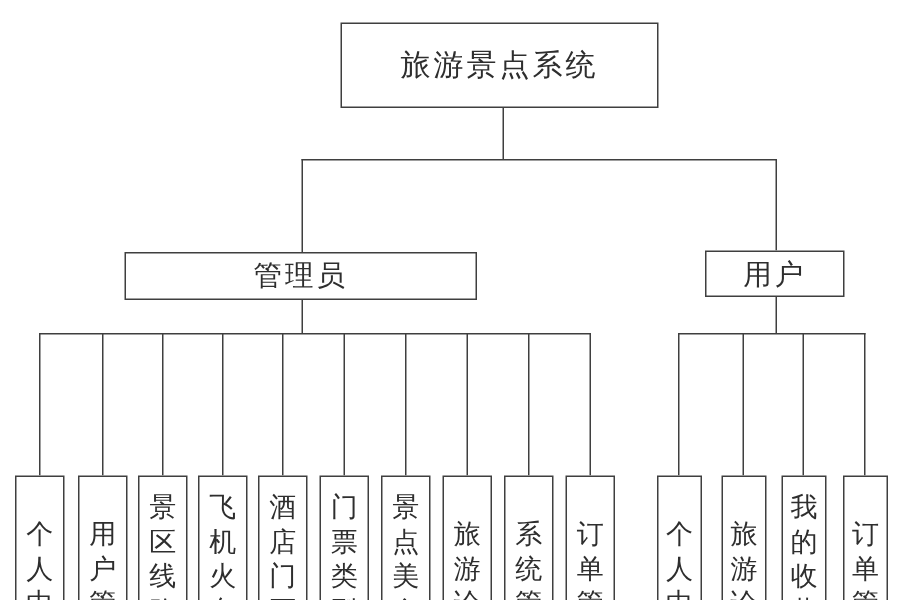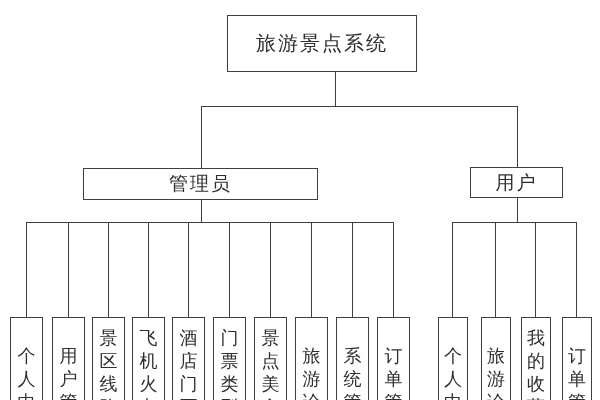--- a/index.html
+++ b/index.html
@@ -25,21 +25,21 @@
   .node {
     position: absolute;
     box-sizing: border-box;
     border: 1px solid #3f3f3f;
     background: #ffffff;
     display: flex;
     align-items: center;
     justify-content: center;
     letter-spacing: 2px;
   }
-  .root-box  { left: 227px; top: 15px;  width: 190px; height: 57px; font-size: 20px; }
+  .root-box  { left: 227px; top: 15px;  width: 212px; height: 57px; font-size: 20px; }
   .admin-box { left: 83px;  top: 168px; width: 235px; height: 32px; font-size: 19px; }
   .user-box  { left: 470px; top: 167px; width: 93px;  height: 31px; font-size: 19px; }
   .leaf {
     position: absolute;
     box-sizing: border-box;
     top: 317px;
     width: 33px;
     height: 132px;
     border: 1px solid #3f3f3f;
     background: #ffffff;

